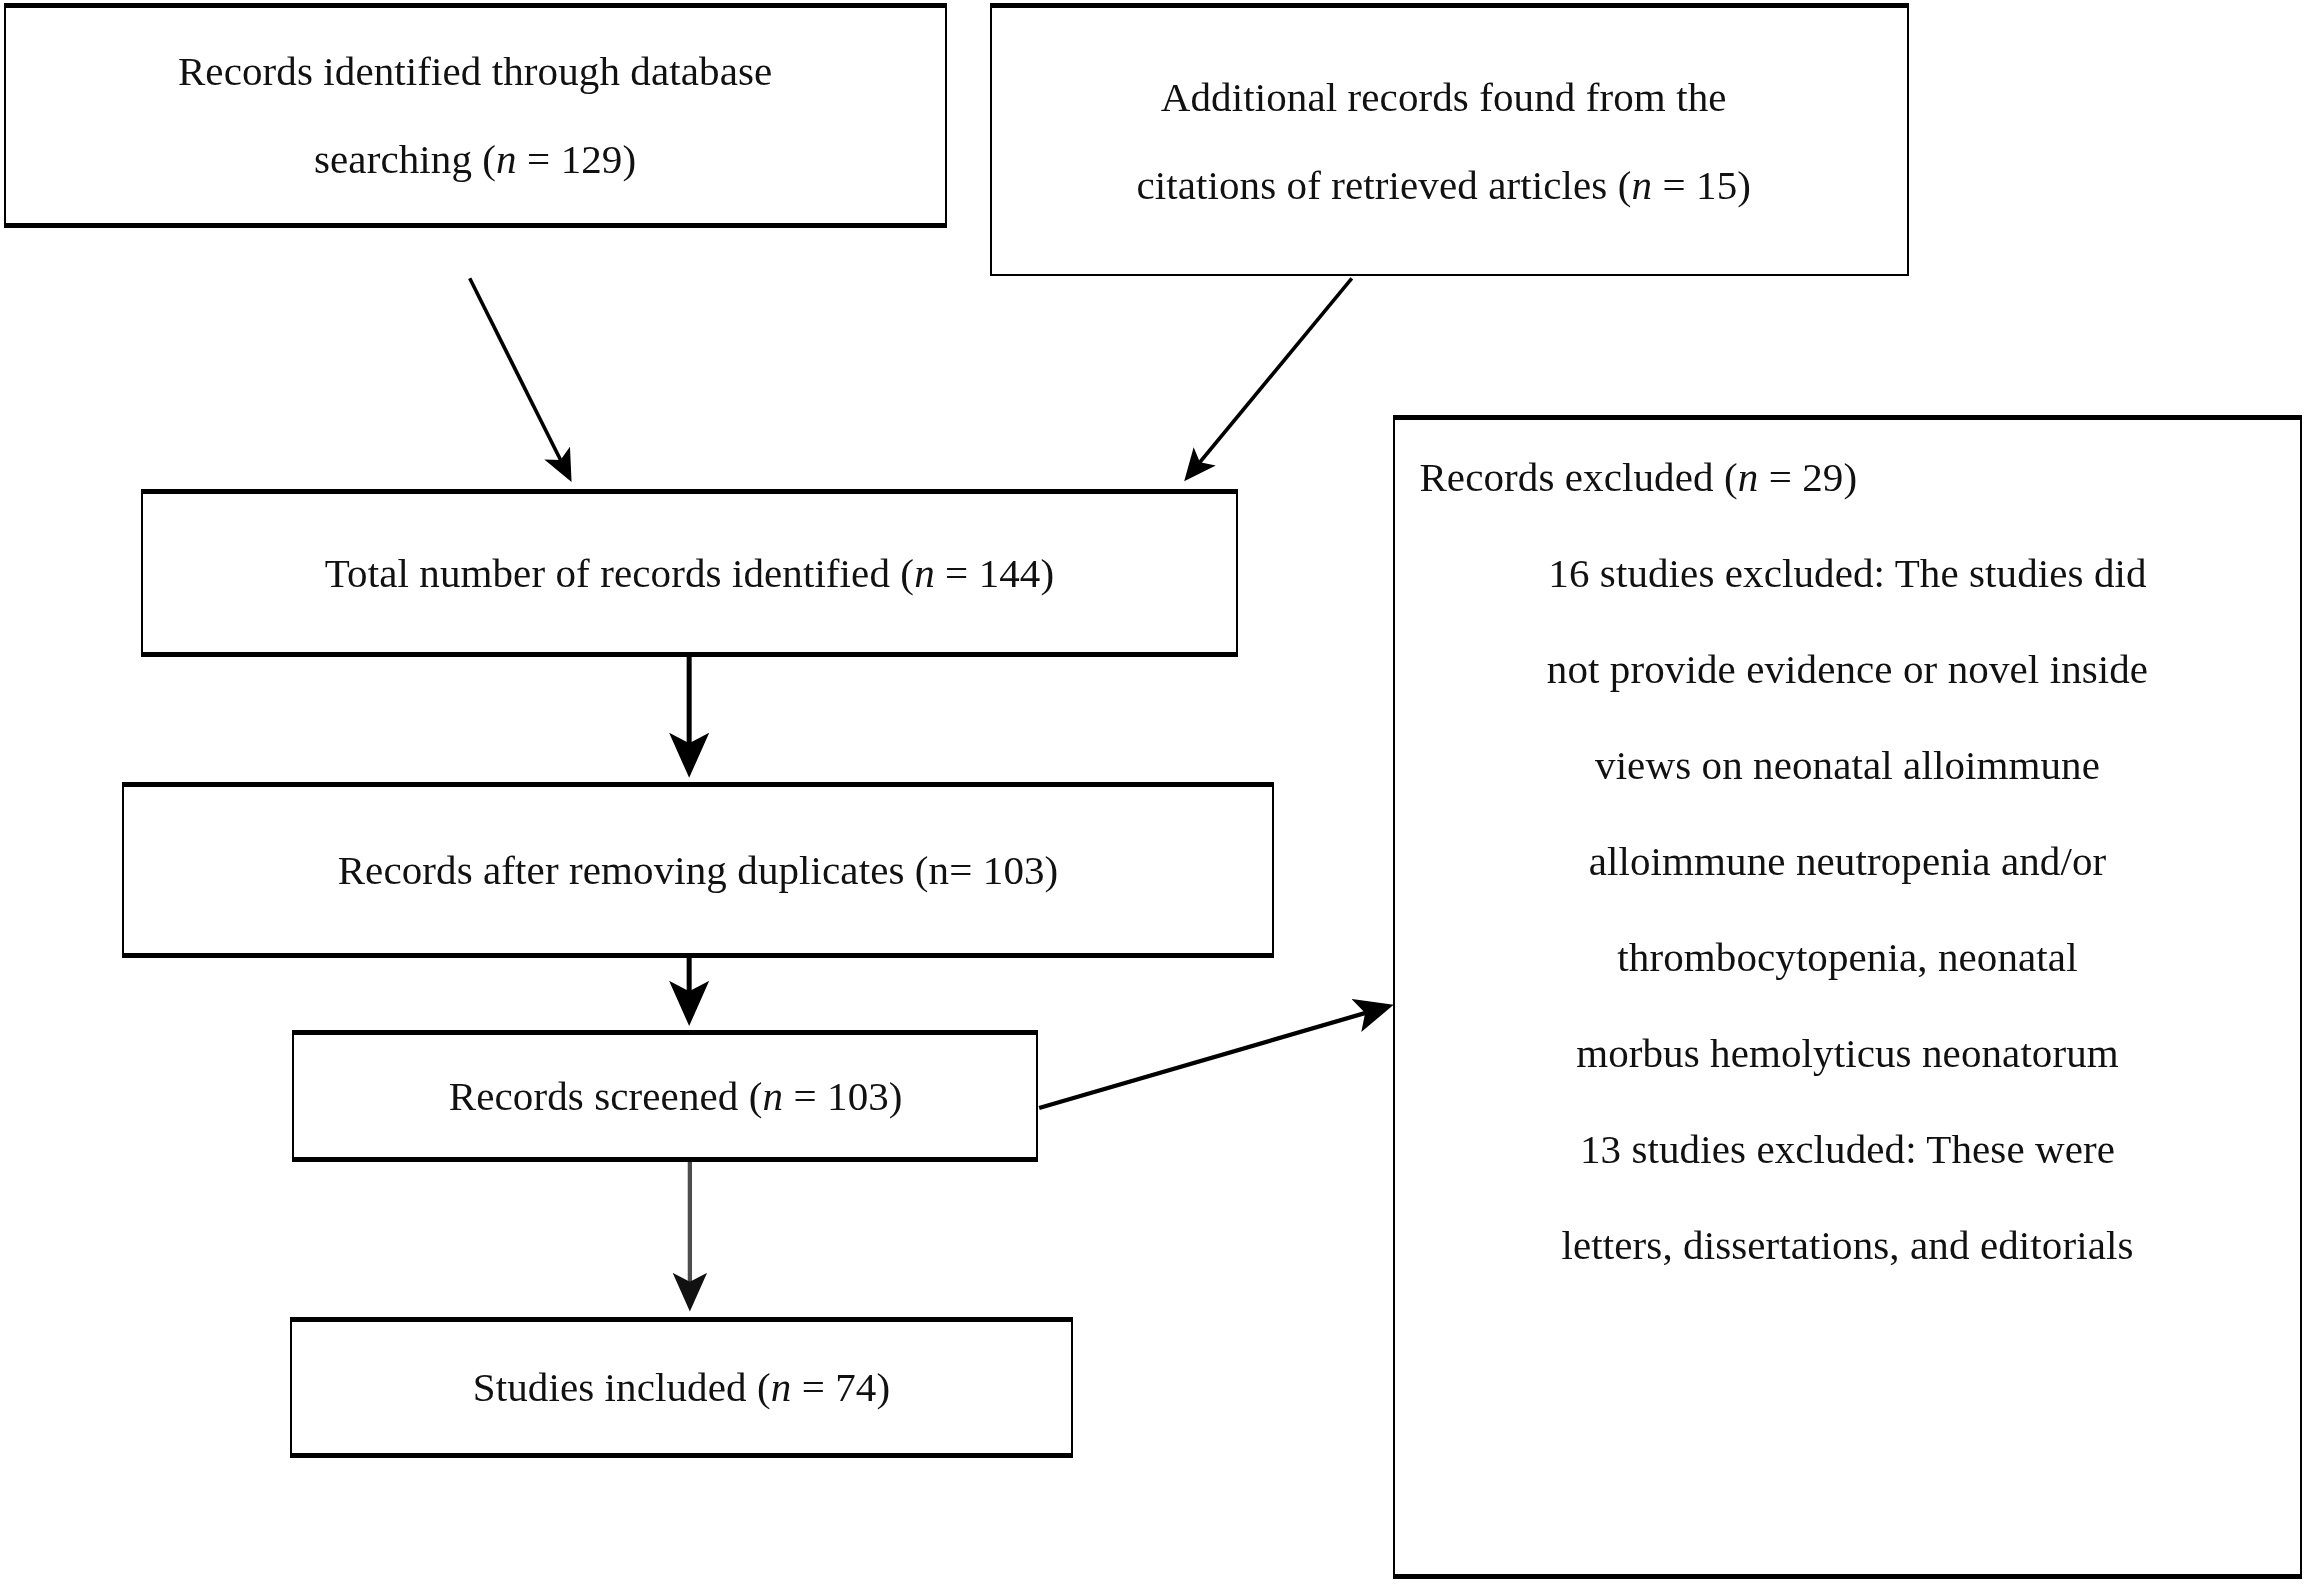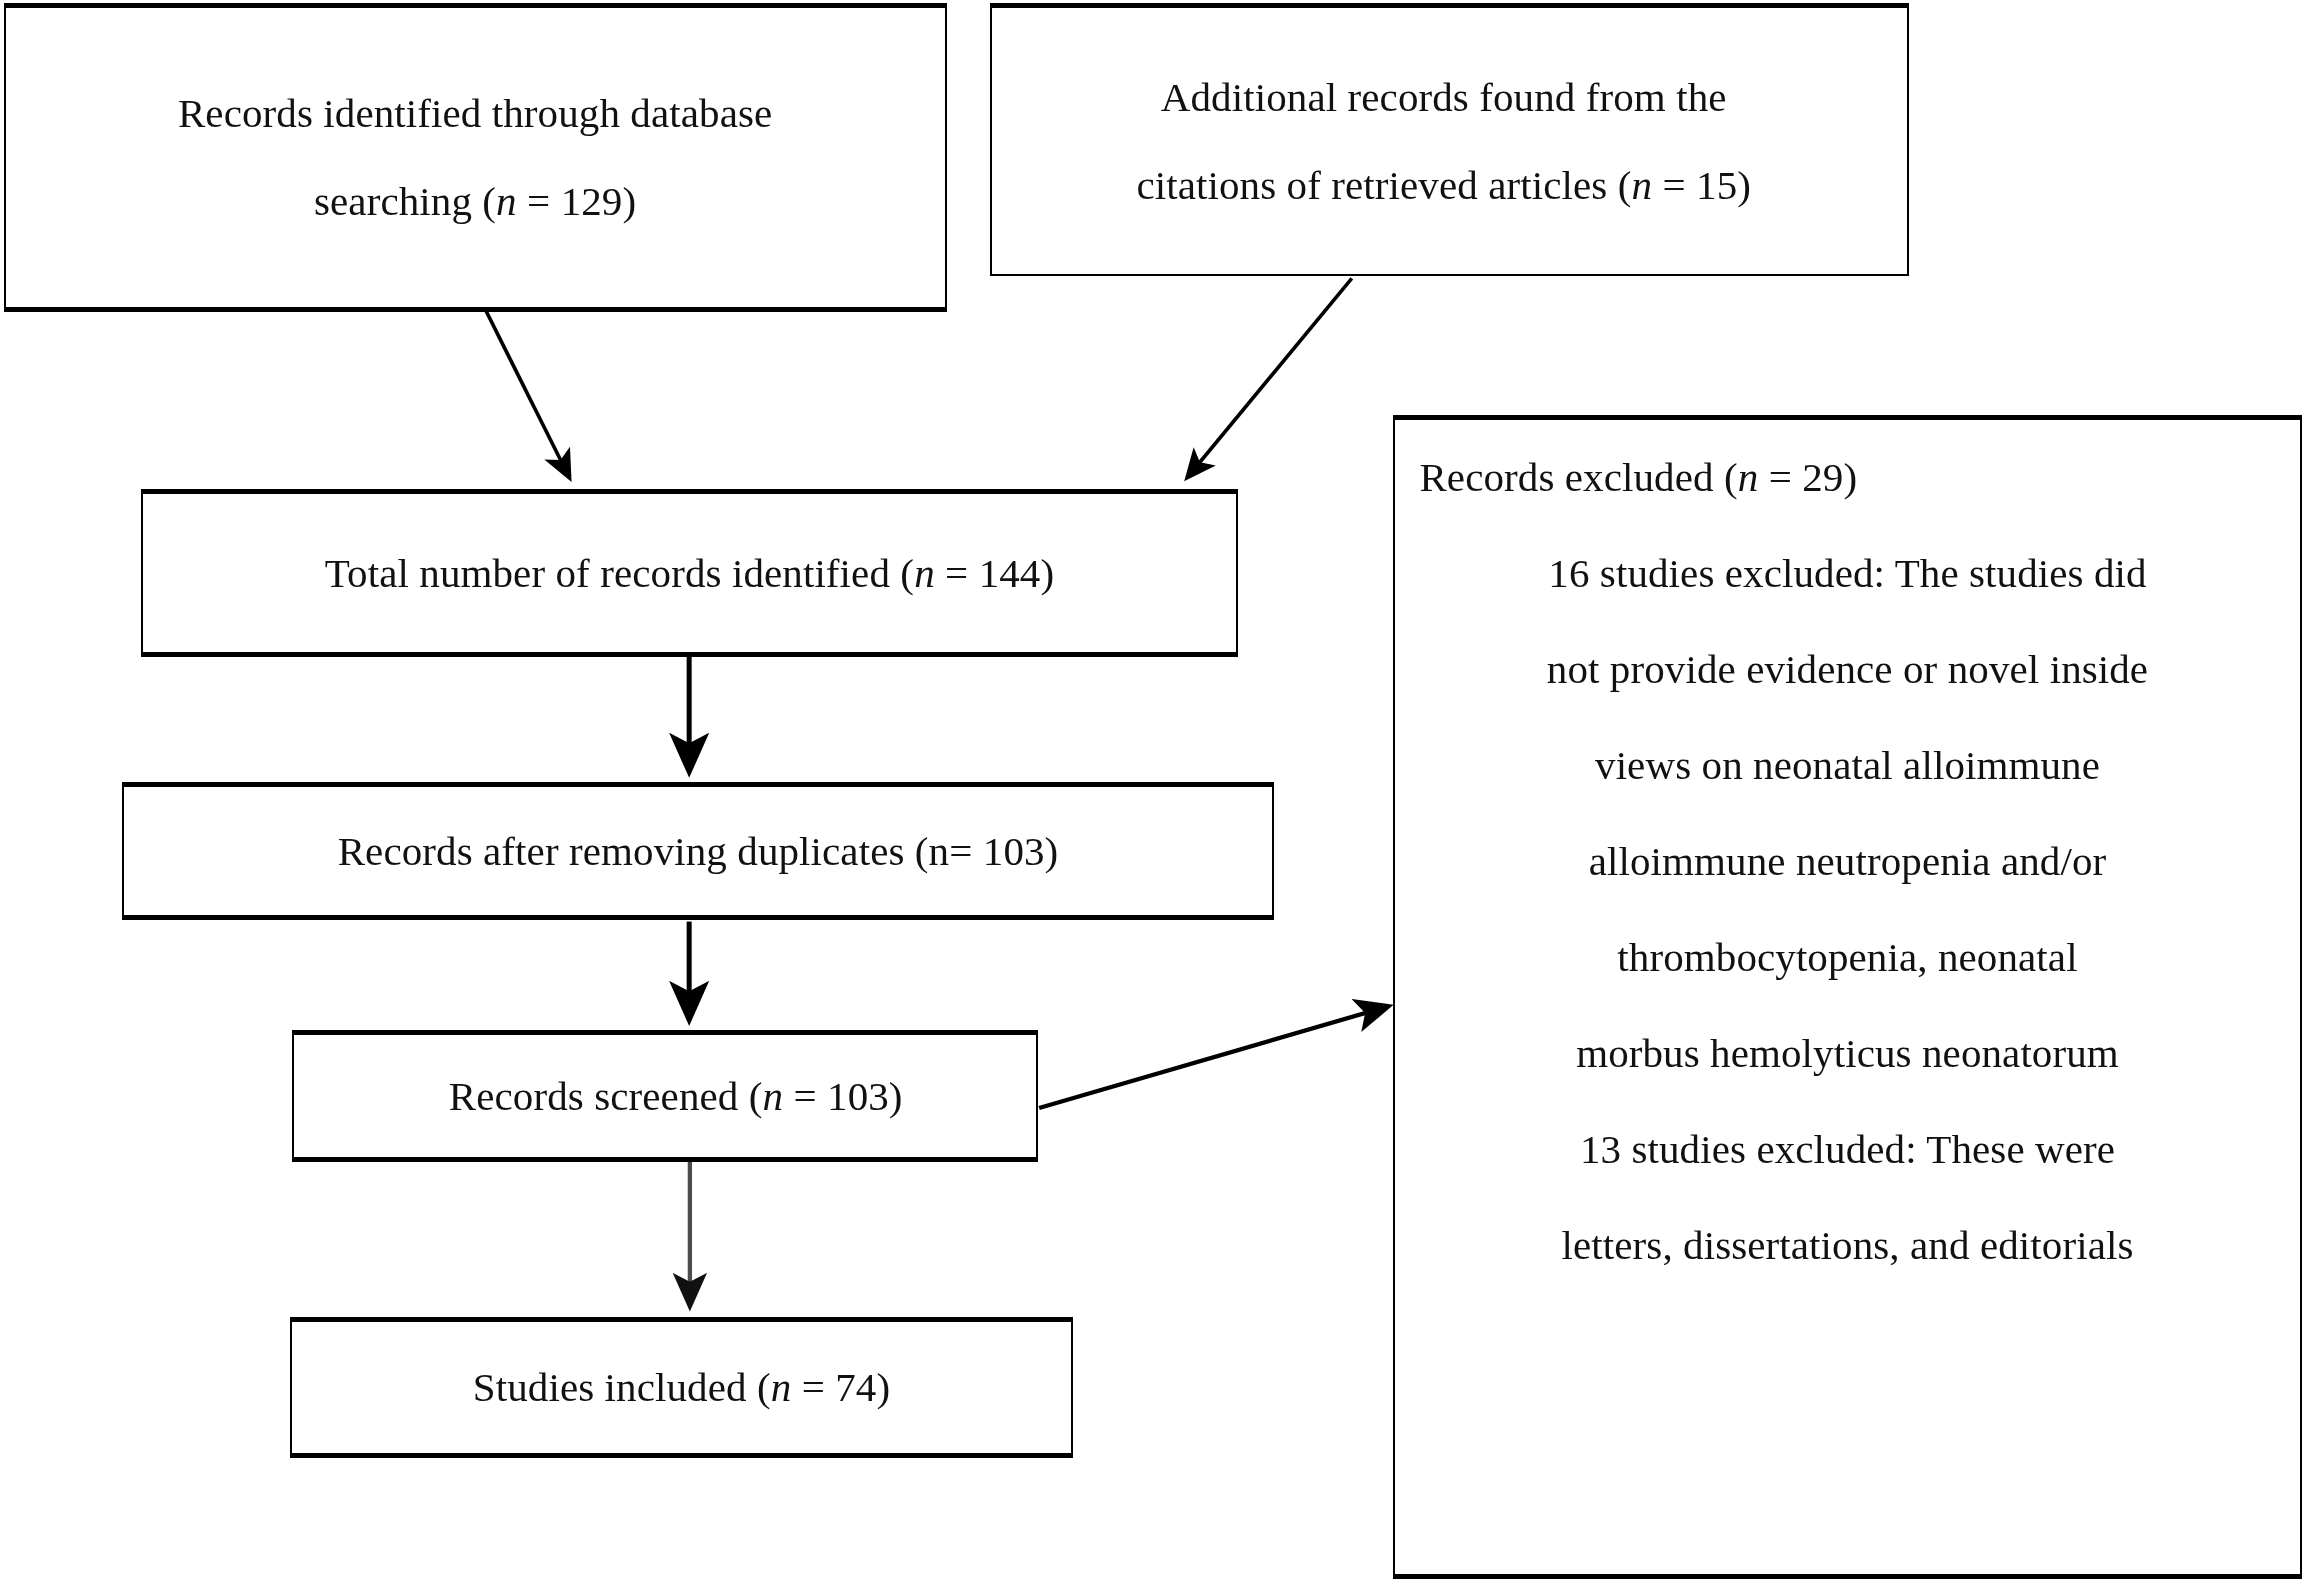--- a/index.html
+++ b/index.html
@@ -62,24 +62,24 @@
   }
   svg.connectors {
     position: absolute;
     left: 0;
     top: 0;
     width: 2307px;
     height: 1590px;
     pointer-events: none;
   }
   
-  #box-db        { left: 3.6px;    top: 2.9px;    width: 943px; height: 309px; }
+  #box-db        { left: 3.6px;    top: 2.9px;    width: 943px; height: 225px; }
   #box-citations { left: 990px; top: 2.9px;    width: 919px; height: 273px; padding-left: 7px; }
   #box-total     { left: 141px;  top: 489px;  width: 1097px; height: 168px; }
-  #box-dedup     { left: 122px;  top: 782px; width: 1152px; height: 138px; }
+  #box-dedup     { left: 122px;  top: 782px; width: 1152px; height: 176px; }
   #box-screened  { left: 292px;  top: 1030px; width: 746px; height: 132px; padding-left: 40px; }
   #box-included  { left: 290px;  top: 1317px; width: 783px; height: 141px; }
   #box-excluded  { left: 1393px; top: 415px;  width: 909px; height: 1164px; }
 </style>
 </head>
 <body>
 
 <div id="canvas">
 
   <svg class="connectors" viewBox="0 0 3217 2217" xmlns="http://www.w3.org/2000/svg">

